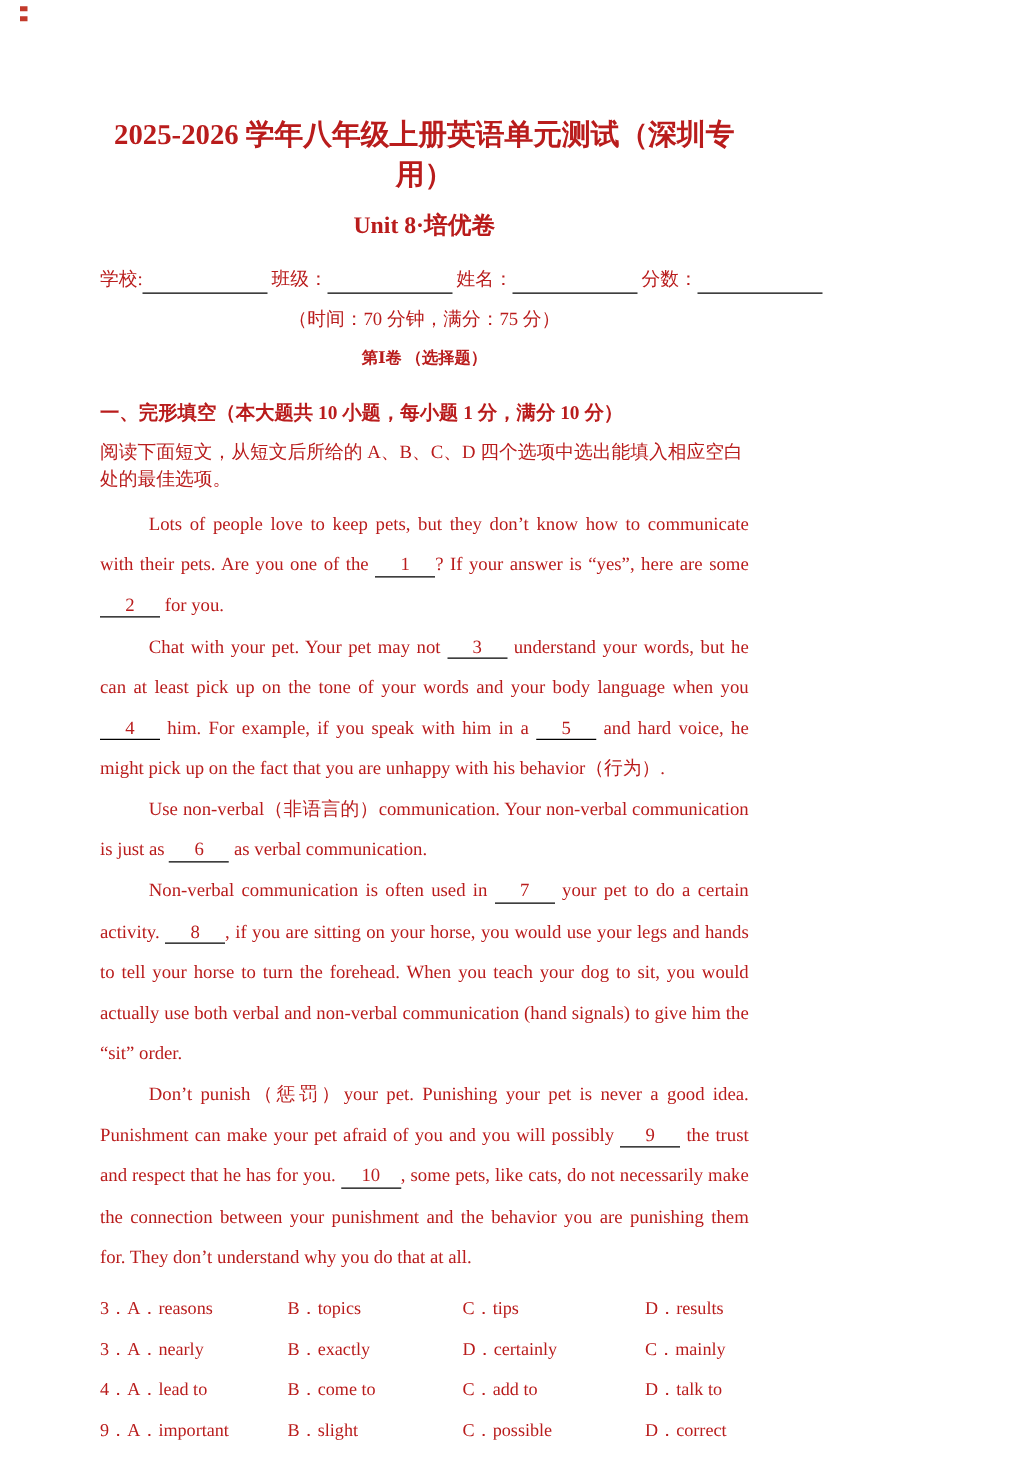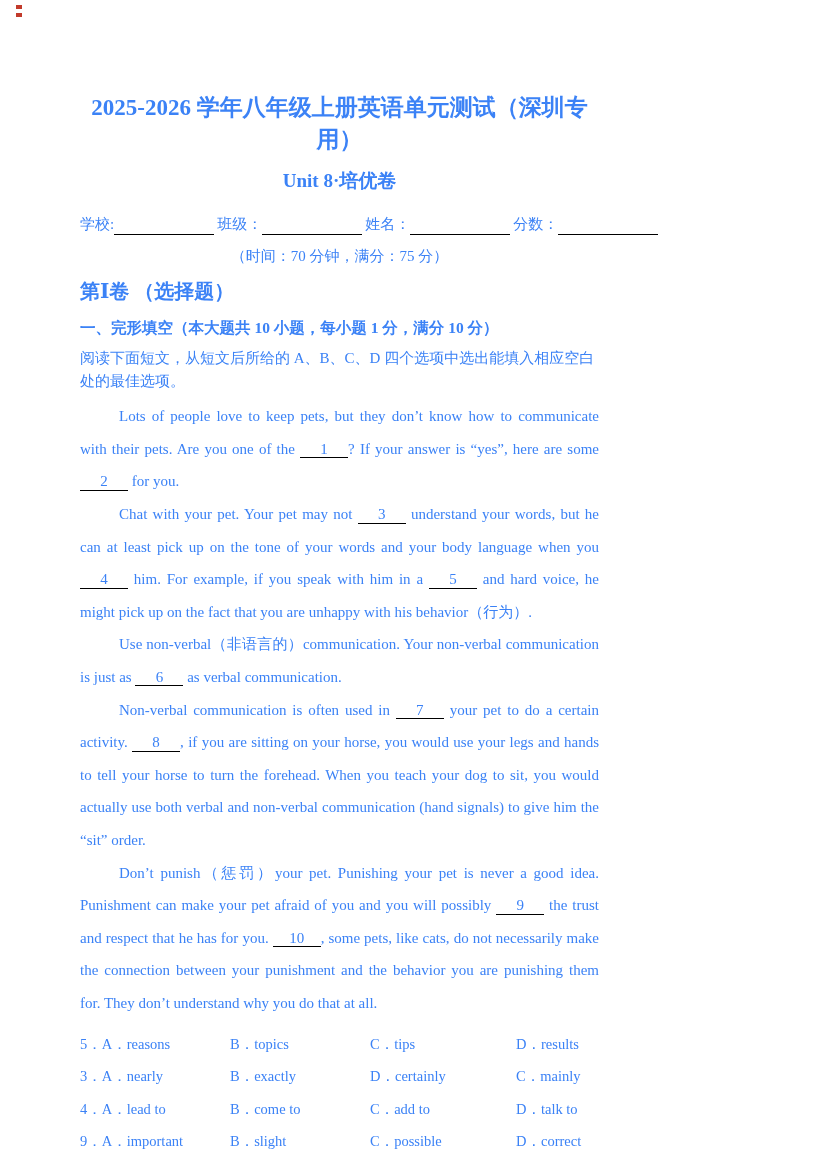--- a/index.html
+++ b/index.html
@@ -3,21 +3,21 @@
 <meta charset="utf-8">
 <style>
   html, body { margin: 0; padding: 0; background: #ffffff; }
   .page {
     position: relative;
     width: 693px;
     height: 1169px;
     box-sizing: border-box;
     padding: 92px 94px 0 80px;
     background: #ffffff;
-    color: #3b82f6;
+    color: #b91c1c;
     font-family: "Liberation Serif", "DejaVu Serif", serif;
     overflow: hidden;
   }
   .corner-artifact {
     position: absolute;
     left: 16px; top: 5px;
     width: 7px; height: 14px;
   }
   .corner-artifact::before, .corner-artifact::after {
     content: "";
@@ -58,25 +58,25 @@
     margin-right: 3px;
     vertical-align: bottom;
   }
   .time-line {
     text-align: center;
     font-size: 15px;
     line-height: 1.5;
     margin-bottom: 8px;
   }
   .part-title {
-    text-align: left;
-    font-size: 20px;
+    text-align: center;
+    font-size: 13px;
     font-weight: bold;
     line-height: 1.5;
-    margin-bottom: 10px;
+    margin-bottom: 24px;
   }
   .section-heading {
     font-size: 15.5px;
     font-weight: bold;
     line-height: 1.5;
     margin-bottom: 8px;
   }
   .instructions {
     font-size: 15px;
     line-height: 1.5;
@@ -129,21 +129,21 @@
 
   <div id="passage">
       <p class="para"><span>Lots of people love to keep pets, but they don’t know how to communicate with their pets. Are you one of the </span><span class="blank">1</span><span>? If your answer is “yes”, here are some </span><span class="blank">2</span><span> for you.</span></p>
       <p class="para"><span>Chat with your pet. Your pet may not </span><span class="blank">3</span><span> understand your words, but he can at least pick up on the tone of your words and your body language when you </span><span class="blank">4</span><span> him. For example, if you speak with him in a </span><span class="blank">5</span><span> and hard voice, he might pick up on the fact that you are unhappy with his behavior（行为）.</span></p>
       <p class="para"><span>Use non-verbal（非语言的）communication. Your non-verbal communication is just as </span><span class="blank">6</span><span> as verbal communication.</span></p>
       <p class="para"><span>Non-verbal communication is often used in </span><span class="blank">7</span><span> your pet to do a certain activity. </span><span class="blank">8</span><span>, if you are sitting on your horse, you would use your legs and hands to tell your horse to turn the forehead. When you teach your dog to sit, you would actually use both verbal and non-verbal communication (hand signals) to give him the “sit” order.</span></p>
       <p class="para"><span>Don’t punish（惩罚）your pet. Punishing your pet is never a good idea. Punishment can make your pet afraid of you and you will possibly </span><span class="blank">9</span><span> the trust and respect that he has for you. </span><span class="blank">10</span><span>, some pets, like cats, do not necessarily make the connection between your punishment and the behavior you are punishing them for. They don’t understand why you do that at all.</span></p>
     </div>
   <div id="questions">
       <div class="qrow">
-        <span class="qcell">5．A．reasons</span>
+        <span class="qcell">3．A．reasons</span>
         <span class="qcell">B．topics</span>
         <span class="qcell">C．tips</span>
         <span class="qcell">D．results</span>
       </div>
       <div class="qrow">
         <span class="qcell">3．A．nearly</span>
         <span class="qcell">B．exactly</span>
         <span class="qcell">D．certainly</span>
         <span class="qcell">C．mainly</span>
       </div>

